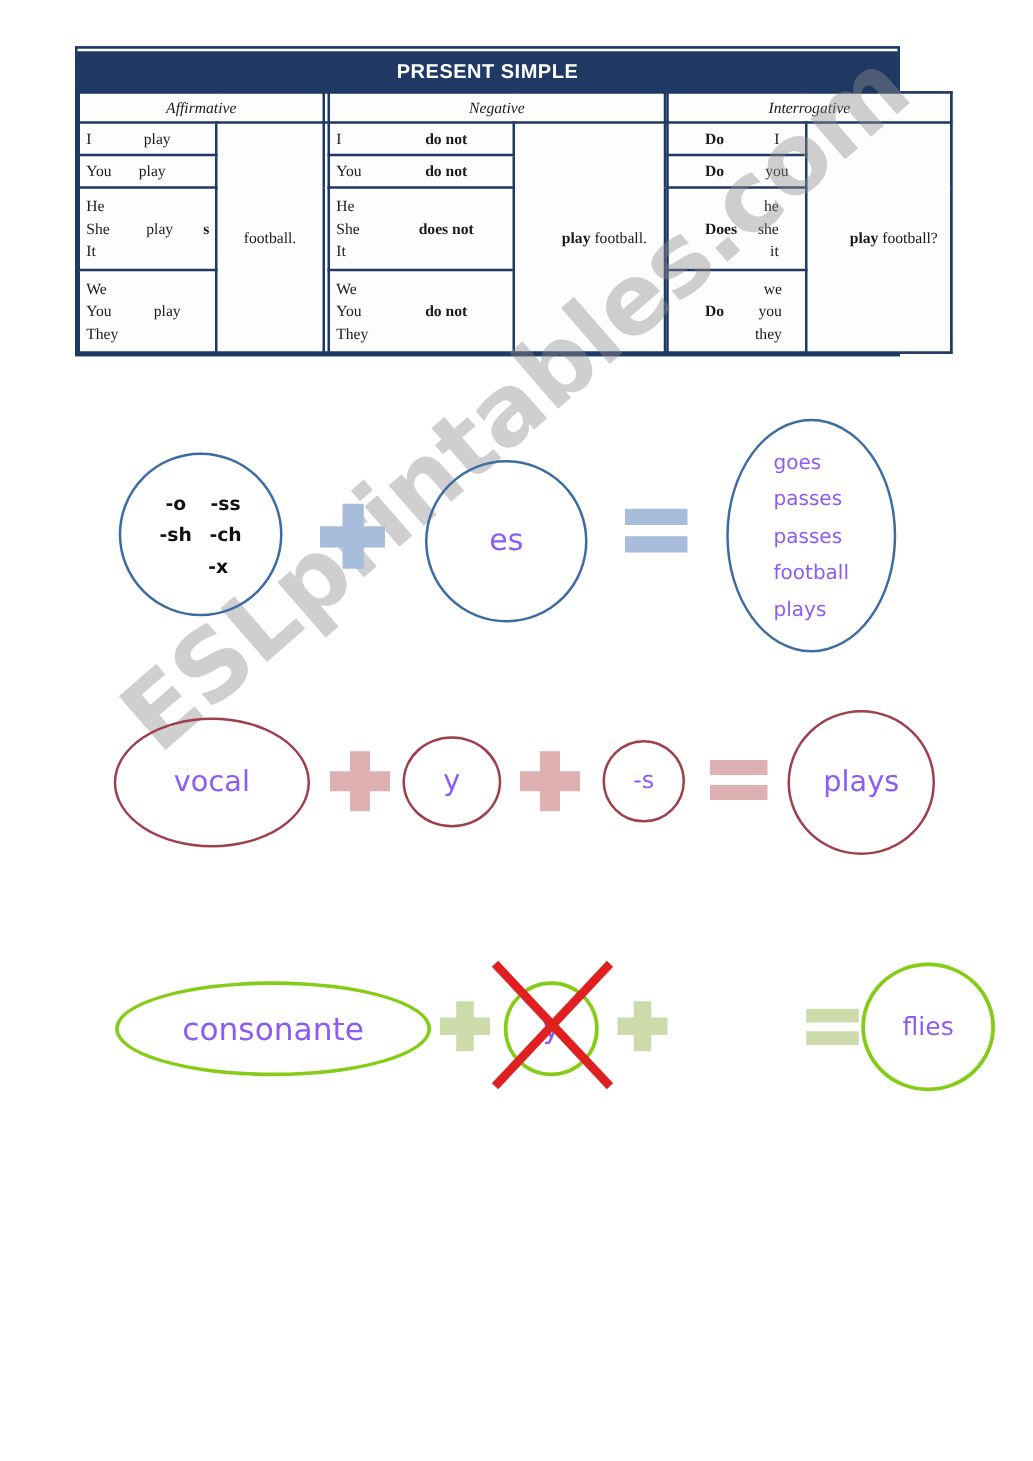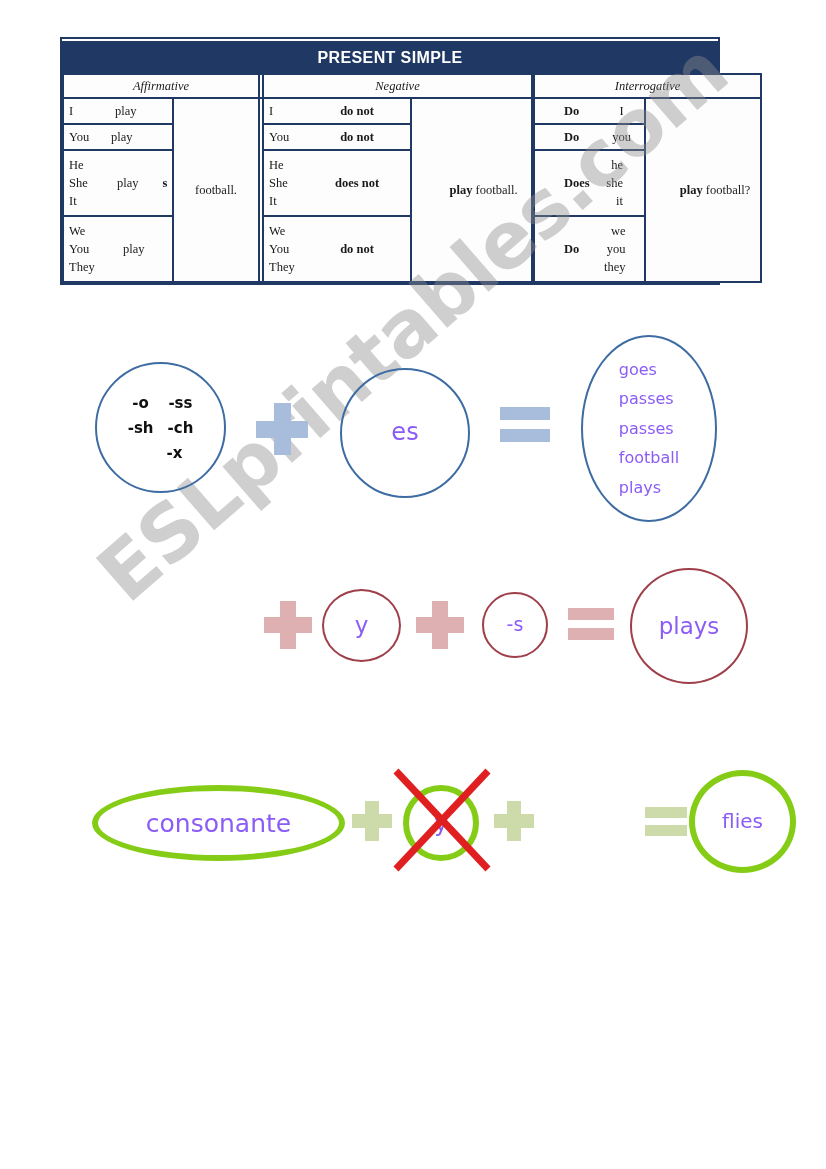--- a/index.html
+++ b/index.html
@@ -131,21 +131,21 @@
   }
   .node .txt {
     font-family: "DejaVu Sans", sans-serif;
     font-weight: normal;
     color: #8b5cf6;
     text-align: left;
     line-height: 1.32;
   }
   .ring-blue  { border: 2px solid #3d6ca3; border-radius: 50%; }
   .ring-red   { border: 2px solid #9e3f4a; border-radius: 50%; }
-  .ring-green { border: 6px solid #84cc16; border-radius: 50%; }
+  .ring-green { border: 3px solid #84cc16; border-radius: 50%; }
 
   
   .op {
     position: absolute;
     pointer-events: auto;
   }
   .op .bar { position: absolute; }
   .plus-h, .plus-v { position: absolute; }
 
   
@@ -343,20 +343,23 @@
     <div class="node ring-blue" style="left:581px; top:335px; width:136px; height:187px;">
       <div class="txt" style="font-size:16px; line-height:1.85;">
         <div>goes</div>
         <div>passes</div>
         <div>passes</div>
         <div>football</div>
         <div>plays</div>
       </div>
     </div>
 
+    <div class="node ring-red" style="left:91px; top:574px; width:157px; height:104px;">
+      <span class="txt" style="font-size:23px;">vocal</span>
+    </div>
 
     <div class="op" style="left:264px; top:601px; width:48px; height:48px;">
       <div class="plus-h" style="left:0; top:16px; width:48px; height:16px; background:#dfb0b2;"></div>
       <div class="plus-v" style="left:16px; top:0; width:16px; height:48px; background:#dfb0b2;"></div>
     </div>
 
     <div class="node ring-red" style="left:322px; top:589px; width:79px; height:73px;">
       <span class="txt" style="font-size:23px;">y</span>
     </div>
 

